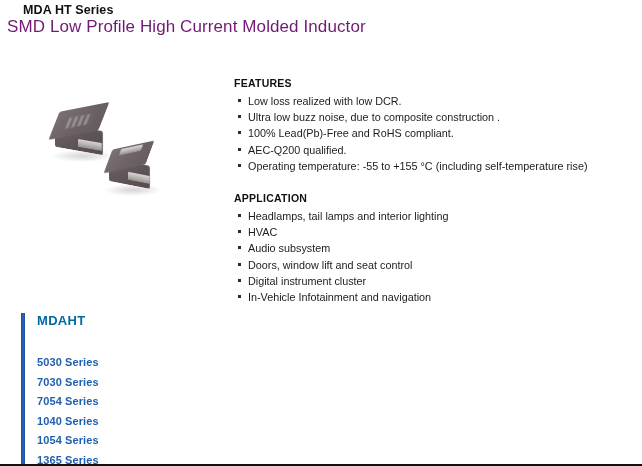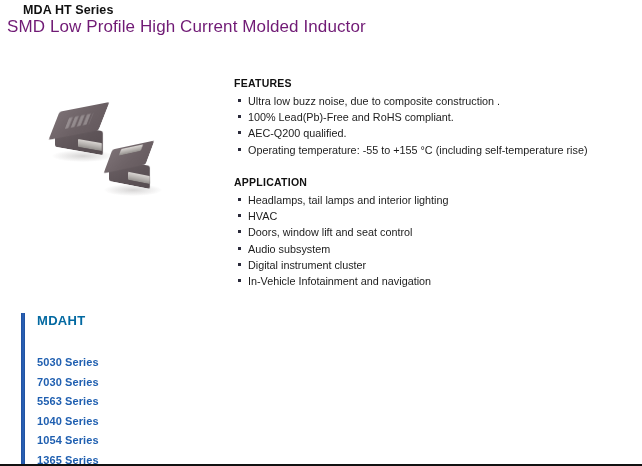--- a/index.html
+++ b/index.html
@@ -118,21 +118,21 @@
     transform: skewY(-12deg) skewX(-22deg);
   }
   #inductor-two .ind-term.front-term {
     left: 26px; top: 30px; width: 22px; height: 8px;
     transform: skewY(11deg);
   }
   #inductor-two .ind-shadow { left: 2px; top: 40px; width: 58px; height: 12px; }
 
   
   #features-section { position: absolute; left: 234px; top: 55px; width: 380px; margin-top: 22px; }
-  #application-section { position: absolute; left: 234px; top: 176px; width: 380px; }
+  #application-section { position: absolute; left: 234px; top: 192px; width: 380px; }
   .section-heading {
     font-size: 10.5px;
     font-weight: bold;
     color: #111111;
     letter-spacing: 0.25px;
     margin-bottom: 4px;
   }
   ul.spec-list {
     list-style: none;
     margin: 0;
@@ -232,20 +232,21 @@
     <div class="ind-term top-term"></div>
   </div>
 
 </div>
 
 <div id="features-section">
   <div class="section-heading">FEATURES</div>
   <ul class="spec-list" id="features-list">
     <li>
       <span class="bullet-square"></span>
+      <span>Low loss realized with low DCR.</span>
     </li>
     <li>
       <span class="bullet-square"></span>
       <span>Ultra low buzz noise, due to composite construction .</span>
     </li>
     <li>
       <span class="bullet-square"></span>
       <span>100% Lead(Pb)-Free and RoHS compliant.</span>
     </li>
     <li>
@@ -268,43 +269,43 @@
     <li>
       <span class="bullet-square"></span>
       <span>Headlamps, tail lamps and interior lighting</span>
     </li>
     <li>
       <span class="bullet-square"></span>
       <span>HVAC</span>
     </li>
     <li>
       <span class="bullet-square"></span>
+      <span>Audio subsystem</span>
+    </li>
+    <li>
+      <span class="bullet-square"></span>
       <span>Doors, window lift and seat control</span>
-    </li>
-    <li>
-      <span class="bullet-square"></span>
-      <span>Audio subsystem</span>
     </li>
     <li>
       <span class="bullet-square"></span>
       <span>Digital instrument cluster</span>
     </li>
     <li>
       <span class="bullet-square"></span>
       <span>In-Vehicle Infotainment and navigation</span>
     </li>
   </ul>
 </div>
 
 <div id="series-nav">
   <div id="series-accent-bar"></div>
   <div id="series-title">MDAHT</div>
   <ul id="series-list">
     <li>5030 Series</li>
     <li>7030 Series</li>
-    <li>5563 Series</li>
+    <li>7054 Series</li>
     <li>1040 Series</li>
     <li>1054 Series</li>
     <li>1365 Series</li>
   </ul>
 </div>
 
 <div id="page-bottom-rule"></div>
 
 </body></html>

